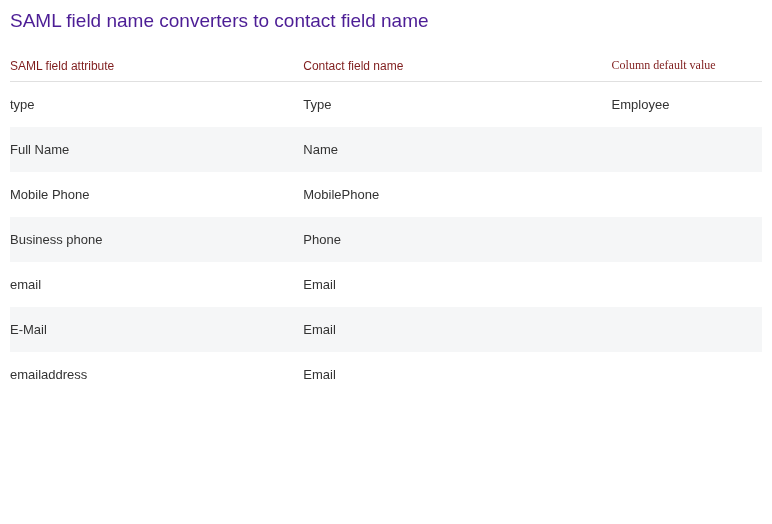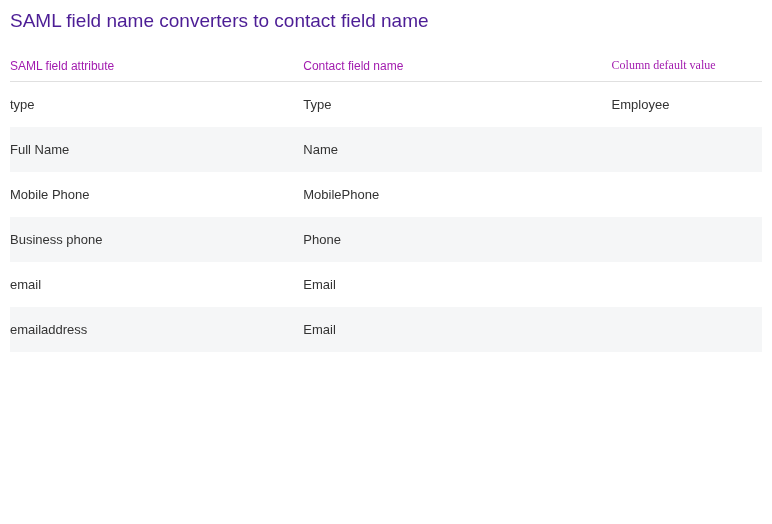--- a/index.html
+++ b/index.html
@@ -57,21 +57,21 @@
     .table {
       width: 100%;
       border-collapse: collapse;
     }
     .table thead tr {
       border-bottom: 1px solid #e0e0e0;
     }
     .table th {
       text-align: left;
       font-weight: 400;
-      color: #a21caf;
+      color: #7f1d1d;
       font-size: 12px;
       padding: 8px 6px 8px 0;
     }
     .table th:first-child {
       width: 39%;
     }
     .table th:nth-child(2) {
       width: 41%;
     }
     .table th:nth-child(3) {
@@ -129,19 +129,24 @@
           <td>Business phone</td>
           <td>Phone</td>
           <td></td>
         </tr>
         <tr>
           <td>email</td>
           <td>Email</td>
           <td></td>
         </tr>
         <tr>
+          <td>E-Mail</td>
+          <td>Email</td>
+          <td></td>
+        </tr>
+        <tr>
           <td>emailaddress</td>
           <td>Email</td>
           <td></td>
         </tr>
       </tbody>
   </table>
 </div>
 
 </body></html>

